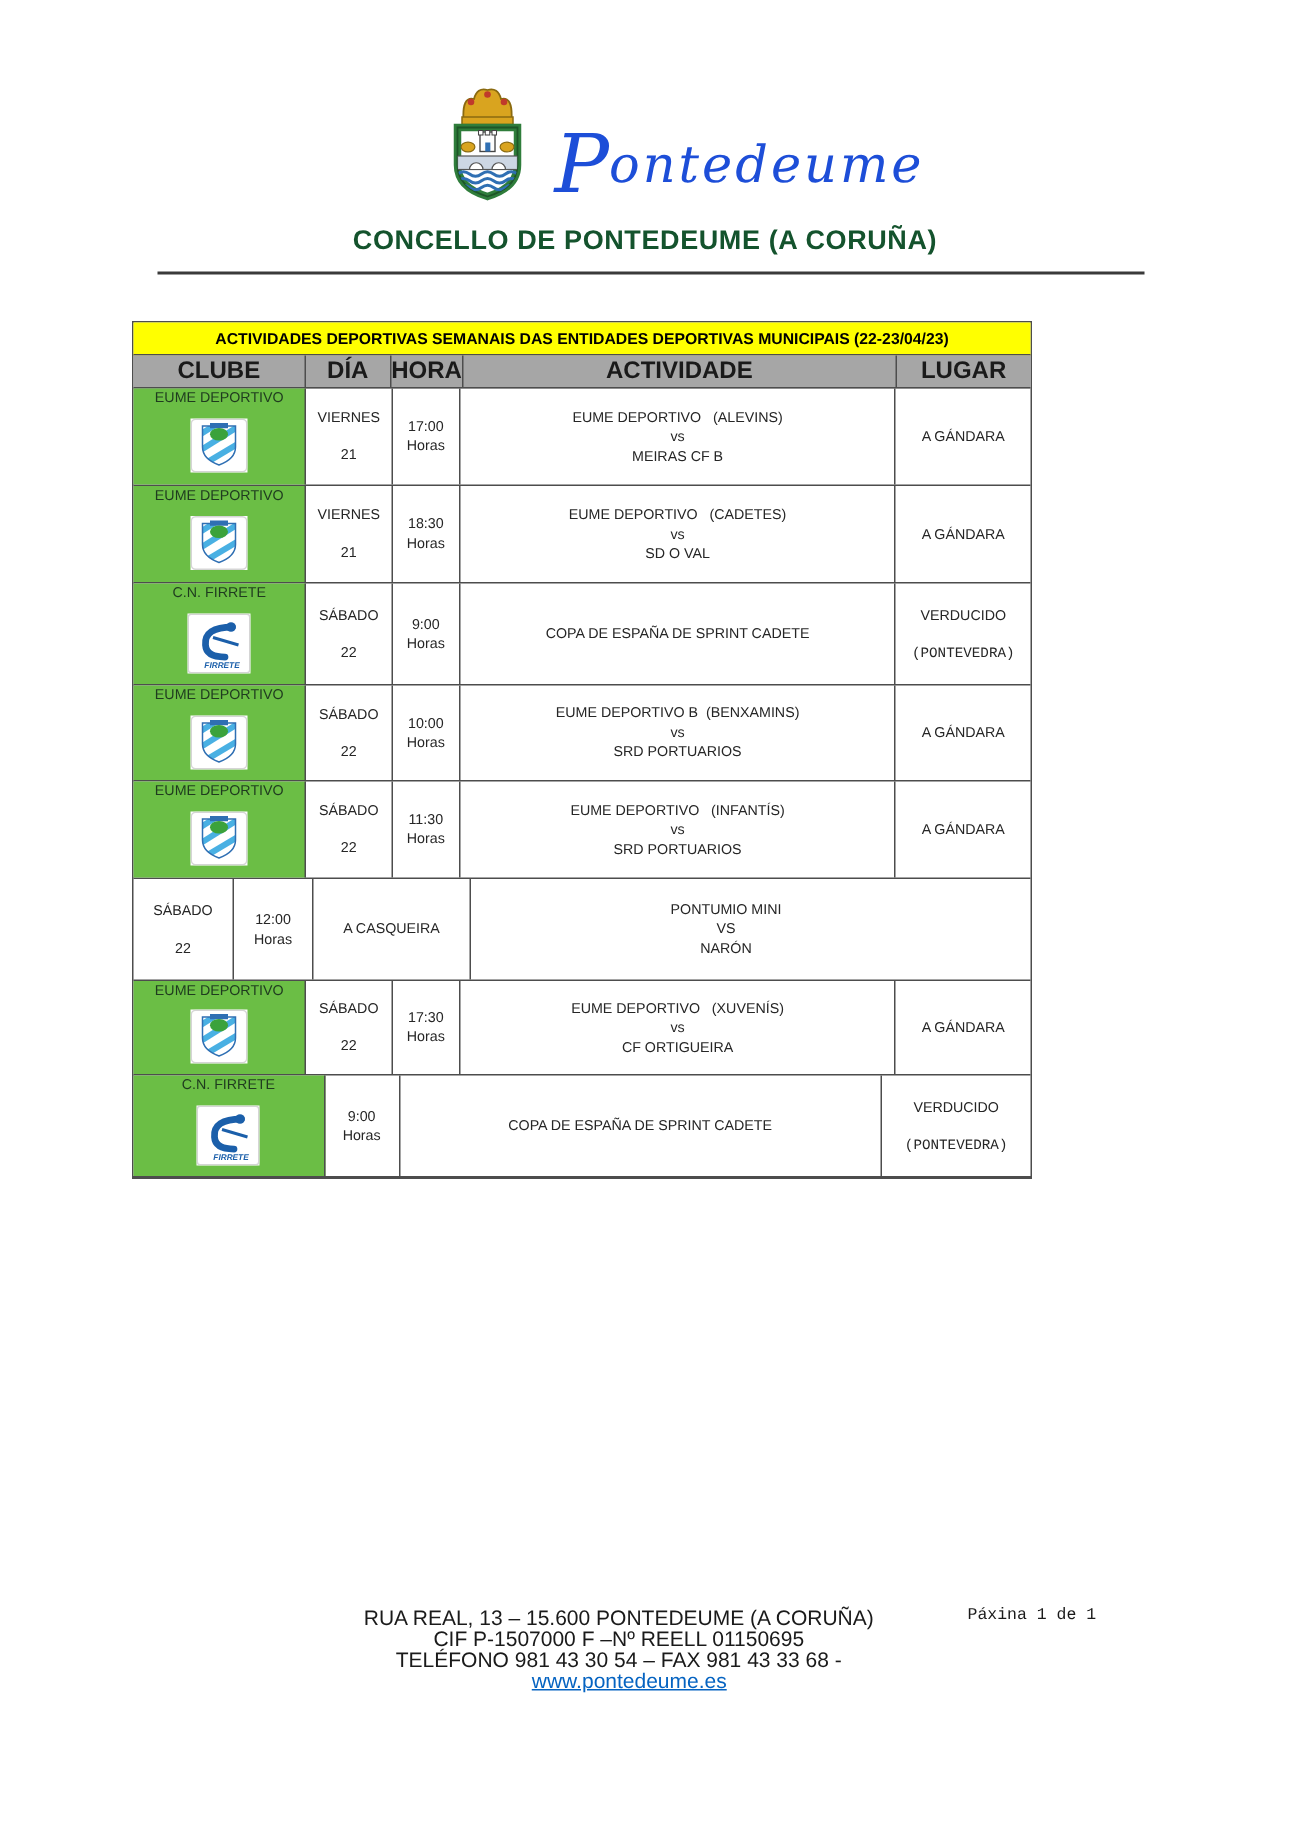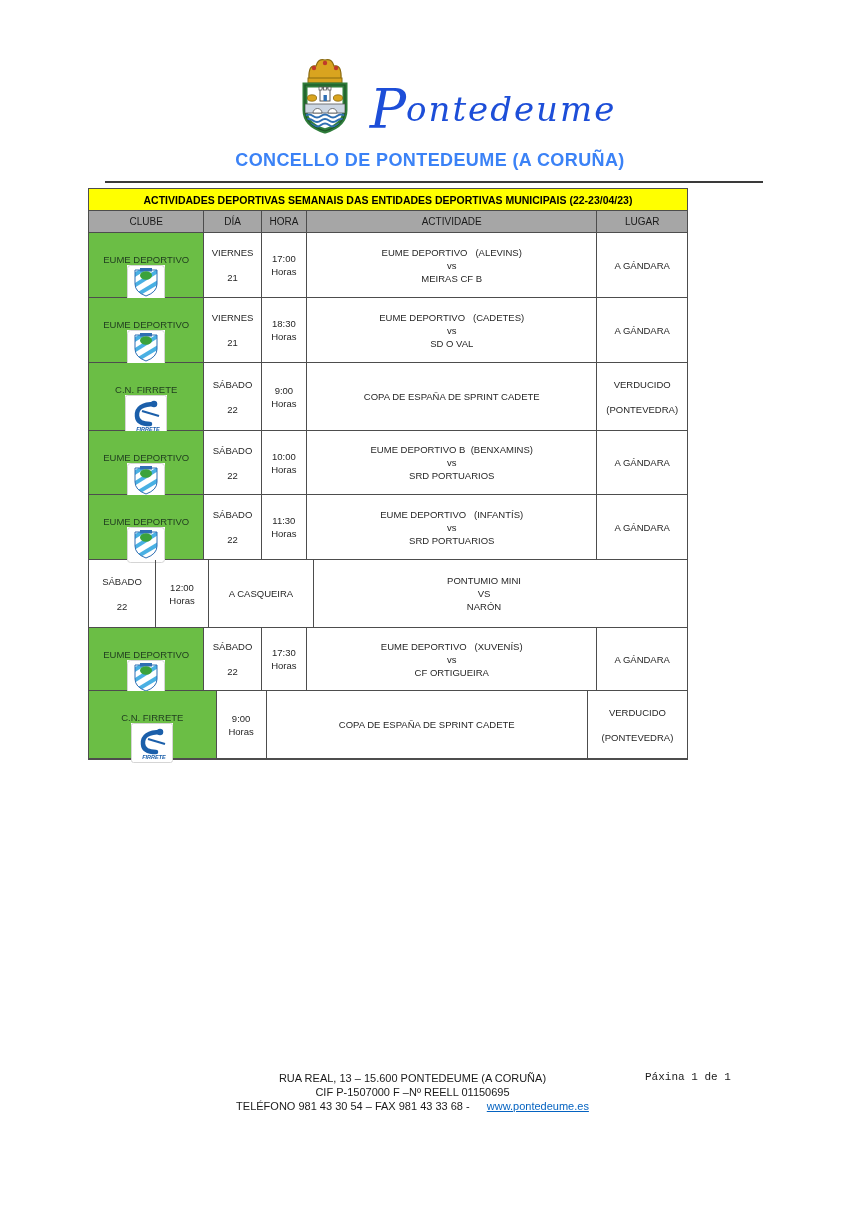--- a/index.html
+++ b/index.html
@@ -8,54 +8,54 @@
     font-family:"Liberation Sans",sans-serif;color:#222;
   }
   
   .logo-row{position:absolute;top:56px;left:0;width:100%;display:flex;
     justify-content:center;align-items:flex-start;transform:translateX(24px);}
   .crest{width:66px;height:80px;}
   .brand-script{font-family:"DejaVu Serif",serif;font-style:italic;
     color:#1d4ed8;font-size:34px;margin:22px 0 0 12px;letter-spacing:2px;white-space:nowrap;}
   .brand-script .cap{font-size:54px;vertical-align:-7px;letter-spacing:0;}
   .doc-title{position:absolute;top:150px;left:0;width:100%;text-align:center;
-    font-size:18px;font-weight:bold;color:#3b82f6;letter-spacing:.4px;}
+    font-size:18px;font-weight:bold;color:#14532d;letter-spacing:.4px;}
   .title-rule{position:absolute;top:181px;left:105px;width:658px;
     border-top:2px solid #3a3a3a;}
 
   
-  .sched-table{position:absolute;top:188px;left:88px;width:600px;
+  .sched-table{position:absolute;top:214px;left:88px;width:600px;
     border:1px solid #4d4d4d;border-bottom-width:2px;font-size:9.5px;color:#262626;
     box-sizing:border-box;}
   .t-title{height:21px;background:#FFFF00;display:flex;align-items:center;
     justify-content:center;font-weight:bold;font-size:10.5px;color:#000;
     border-bottom:1px solid #4d4d4d;}
   .t-head{display:flex;height:21px;background:#A6A6A6;border-bottom:1px solid #4d4d4d;}
   .t-head .hcell{display:flex;align-items:center;justify-content:center;
-    border-right:1px solid #4d4d4d;box-sizing:border-box;font-size:10px;color:#1a1a1a;}
+    border-right:1px solid #4d4d4d;box-sizing:border-box;font-size:16px;color:#1a1a1a;font-weight:bold;}
   .t-head .hcell:last-child{border-right:none;}
   .c1{width:135px;} .c2{width:67px;} .c3{width:53px;} .c4{width:340px;} .c5{width:105px;}
 
   .row{display:flex;border-bottom:1px solid #4d4d4d;box-sizing:border-box;}
   .row:last-child{border-bottom:none;}
   .cell{border-right:1px solid #4d4d4d;box-sizing:border-box;display:flex;
     flex-direction:column;align-items:center;justify-content:center;text-align:center;}
   .cell:last-child{border-right:none;}
-  .club{background:#6BBE45;justify-content:flex-start;padding-top:21px;color:#173317;}
+  .club{background:#6BBE45;justify-content:flex-start;padding-top:1px;color:#173317;}
   .club-name{font-size:9.5px;color:#1f3b1f;}
   .badge-wrap{flex:1;display:flex;align-items:center;justify-content:center;}
   .badge-wrap svg{display:none;background:#fff;}
   .day .day-name{margin-bottom:14px;}
   .hora div{line-height:13px;}
   .activity div{line-height:13px;white-space:pre;}
-  .place div + div{margin-top:14px;}
+  .place div + div{margin-top:14px;font-family:Liberation Mono, monospace;}
 
   
   .footer{position:absolute;top:1071px;left:200px;width:425px;text-align:center;
-    font-size:11px;line-height:14px;color:#1a1a1a;}
+    font-size:14px;line-height:14px;color:#1a1a1a;}
   .footer a{color:#0563C1;text-decoration:underline;margin-left:14px;}
   .page-num{position:absolute;top:1071px;left:645px;font-size:11px;color:#1a1a1a;font-family:Liberation Mono, monospace;}
 </style>
 </head>
 <body>
 
 <div class="logo-row">
   <svg class="crest" viewBox="0 0 66 80">
     <defs>
       <clipPath id="shieldclip">

